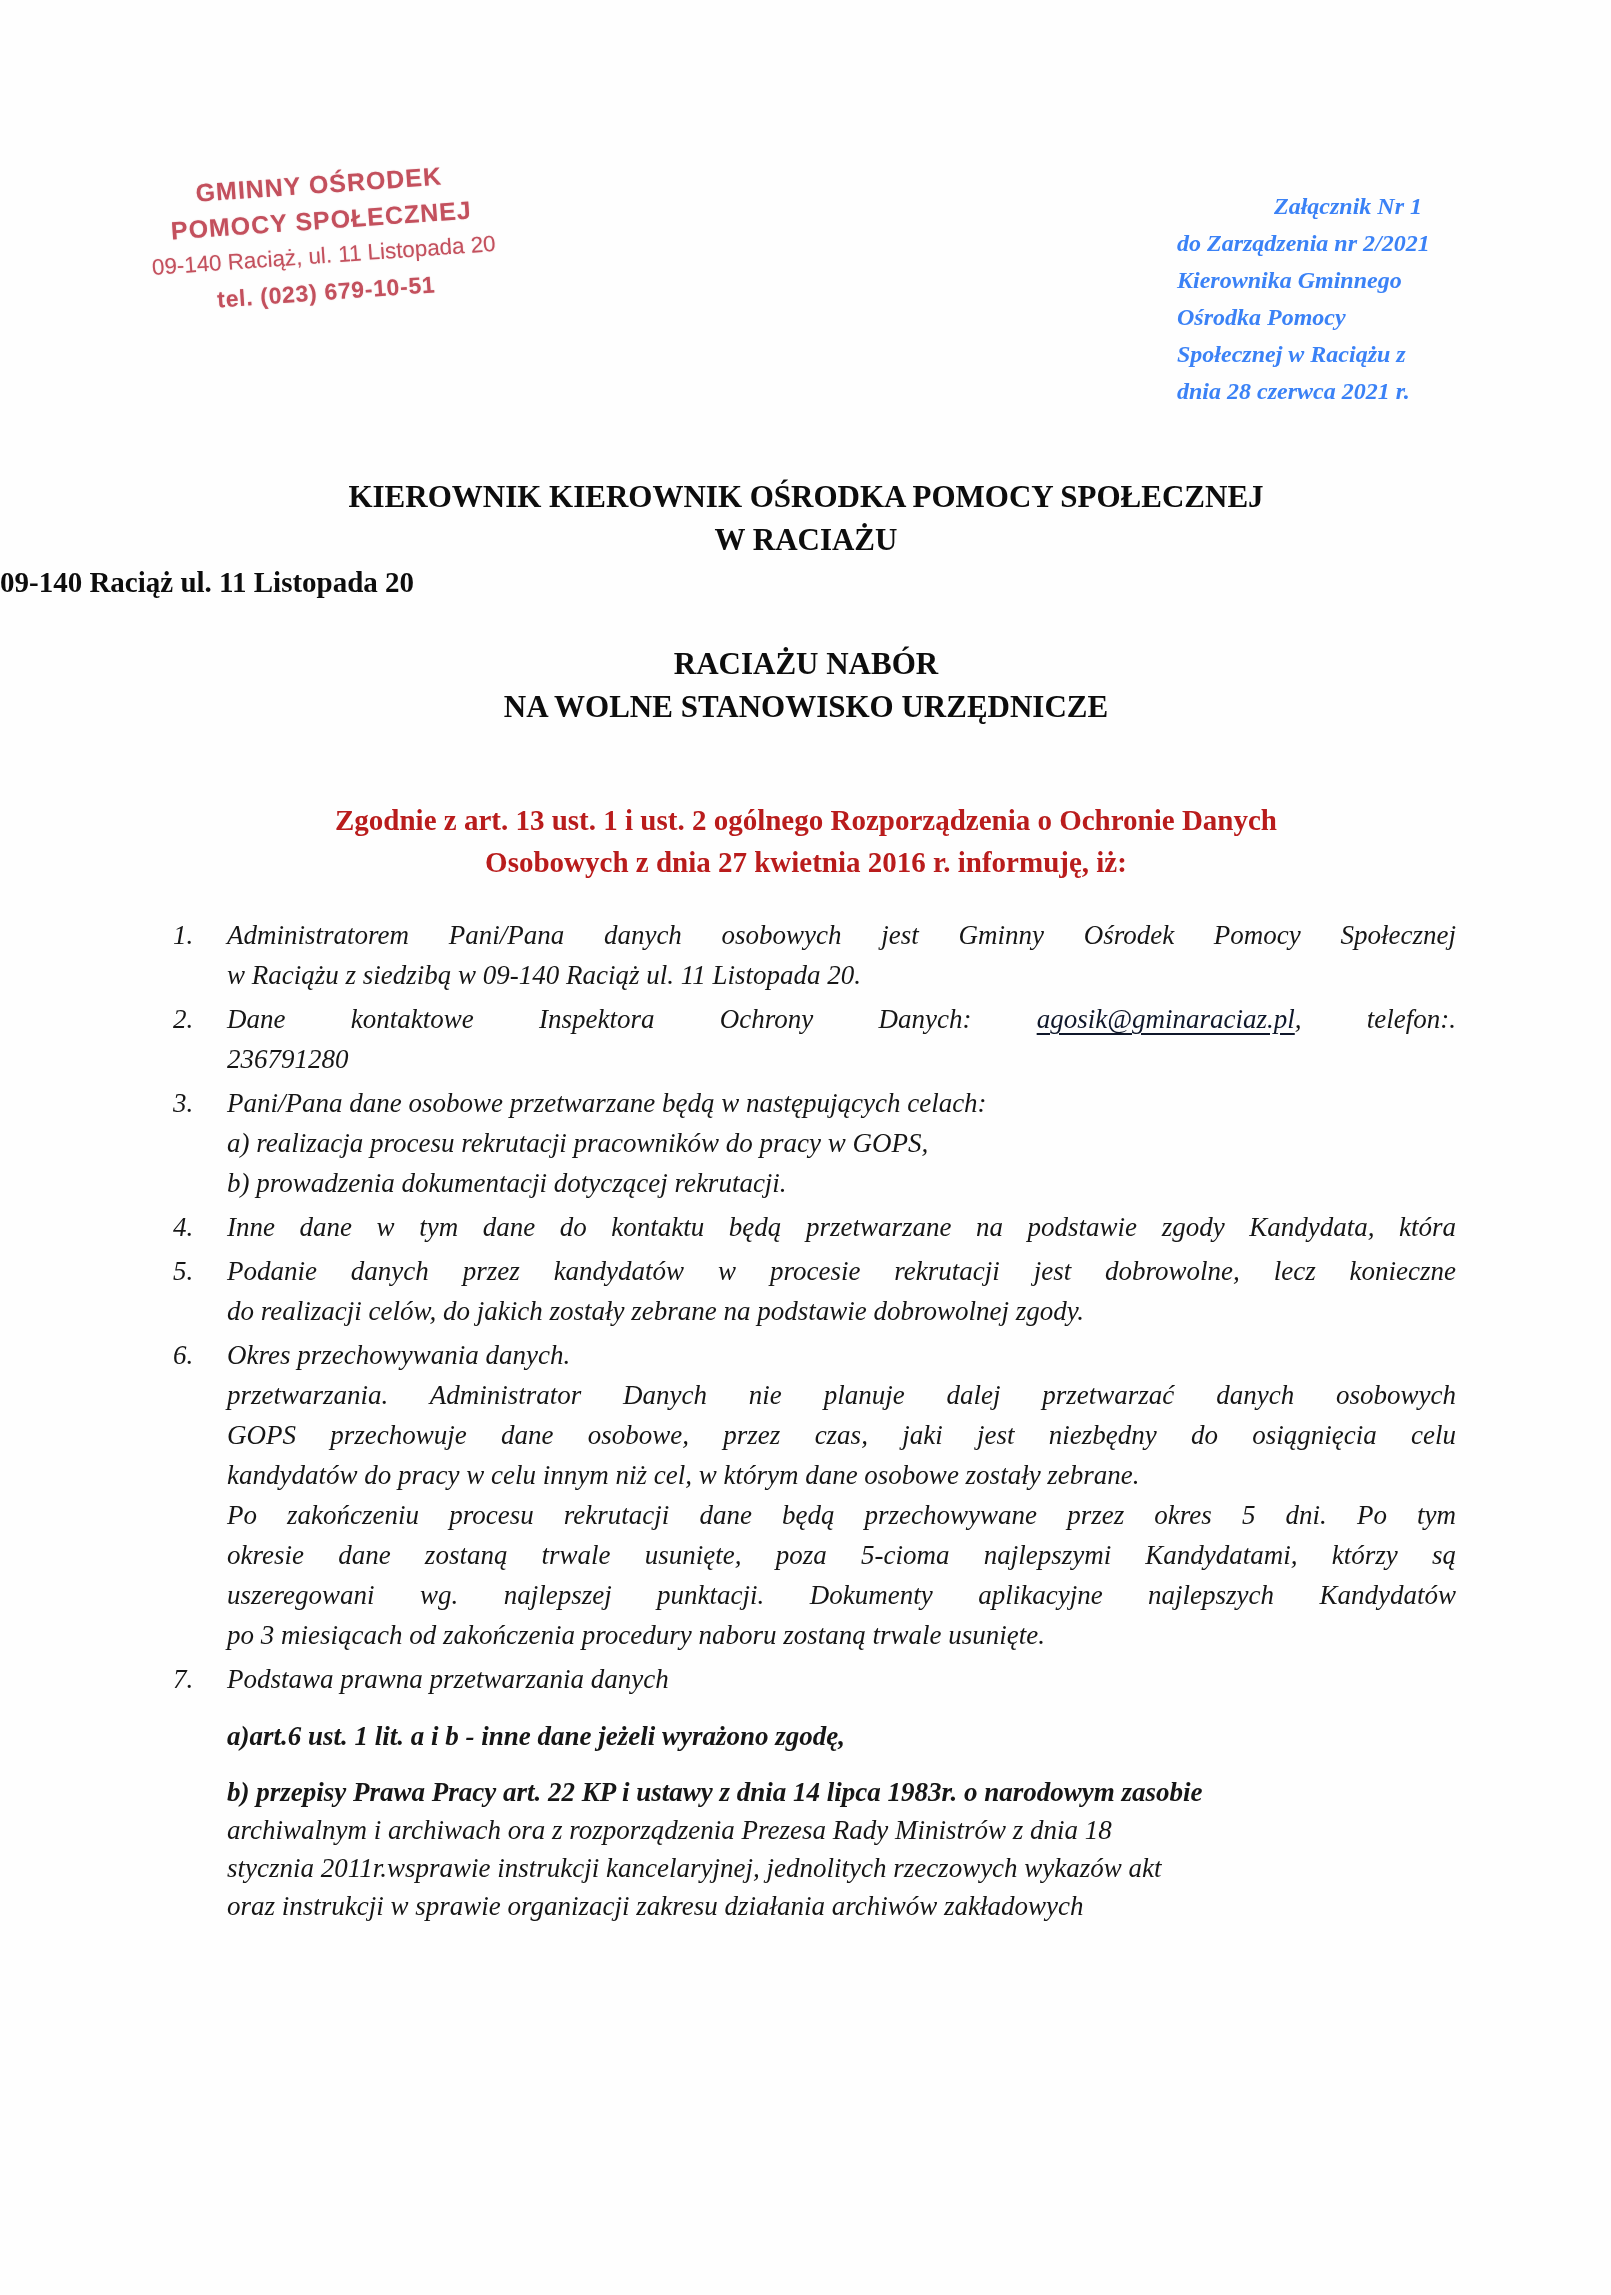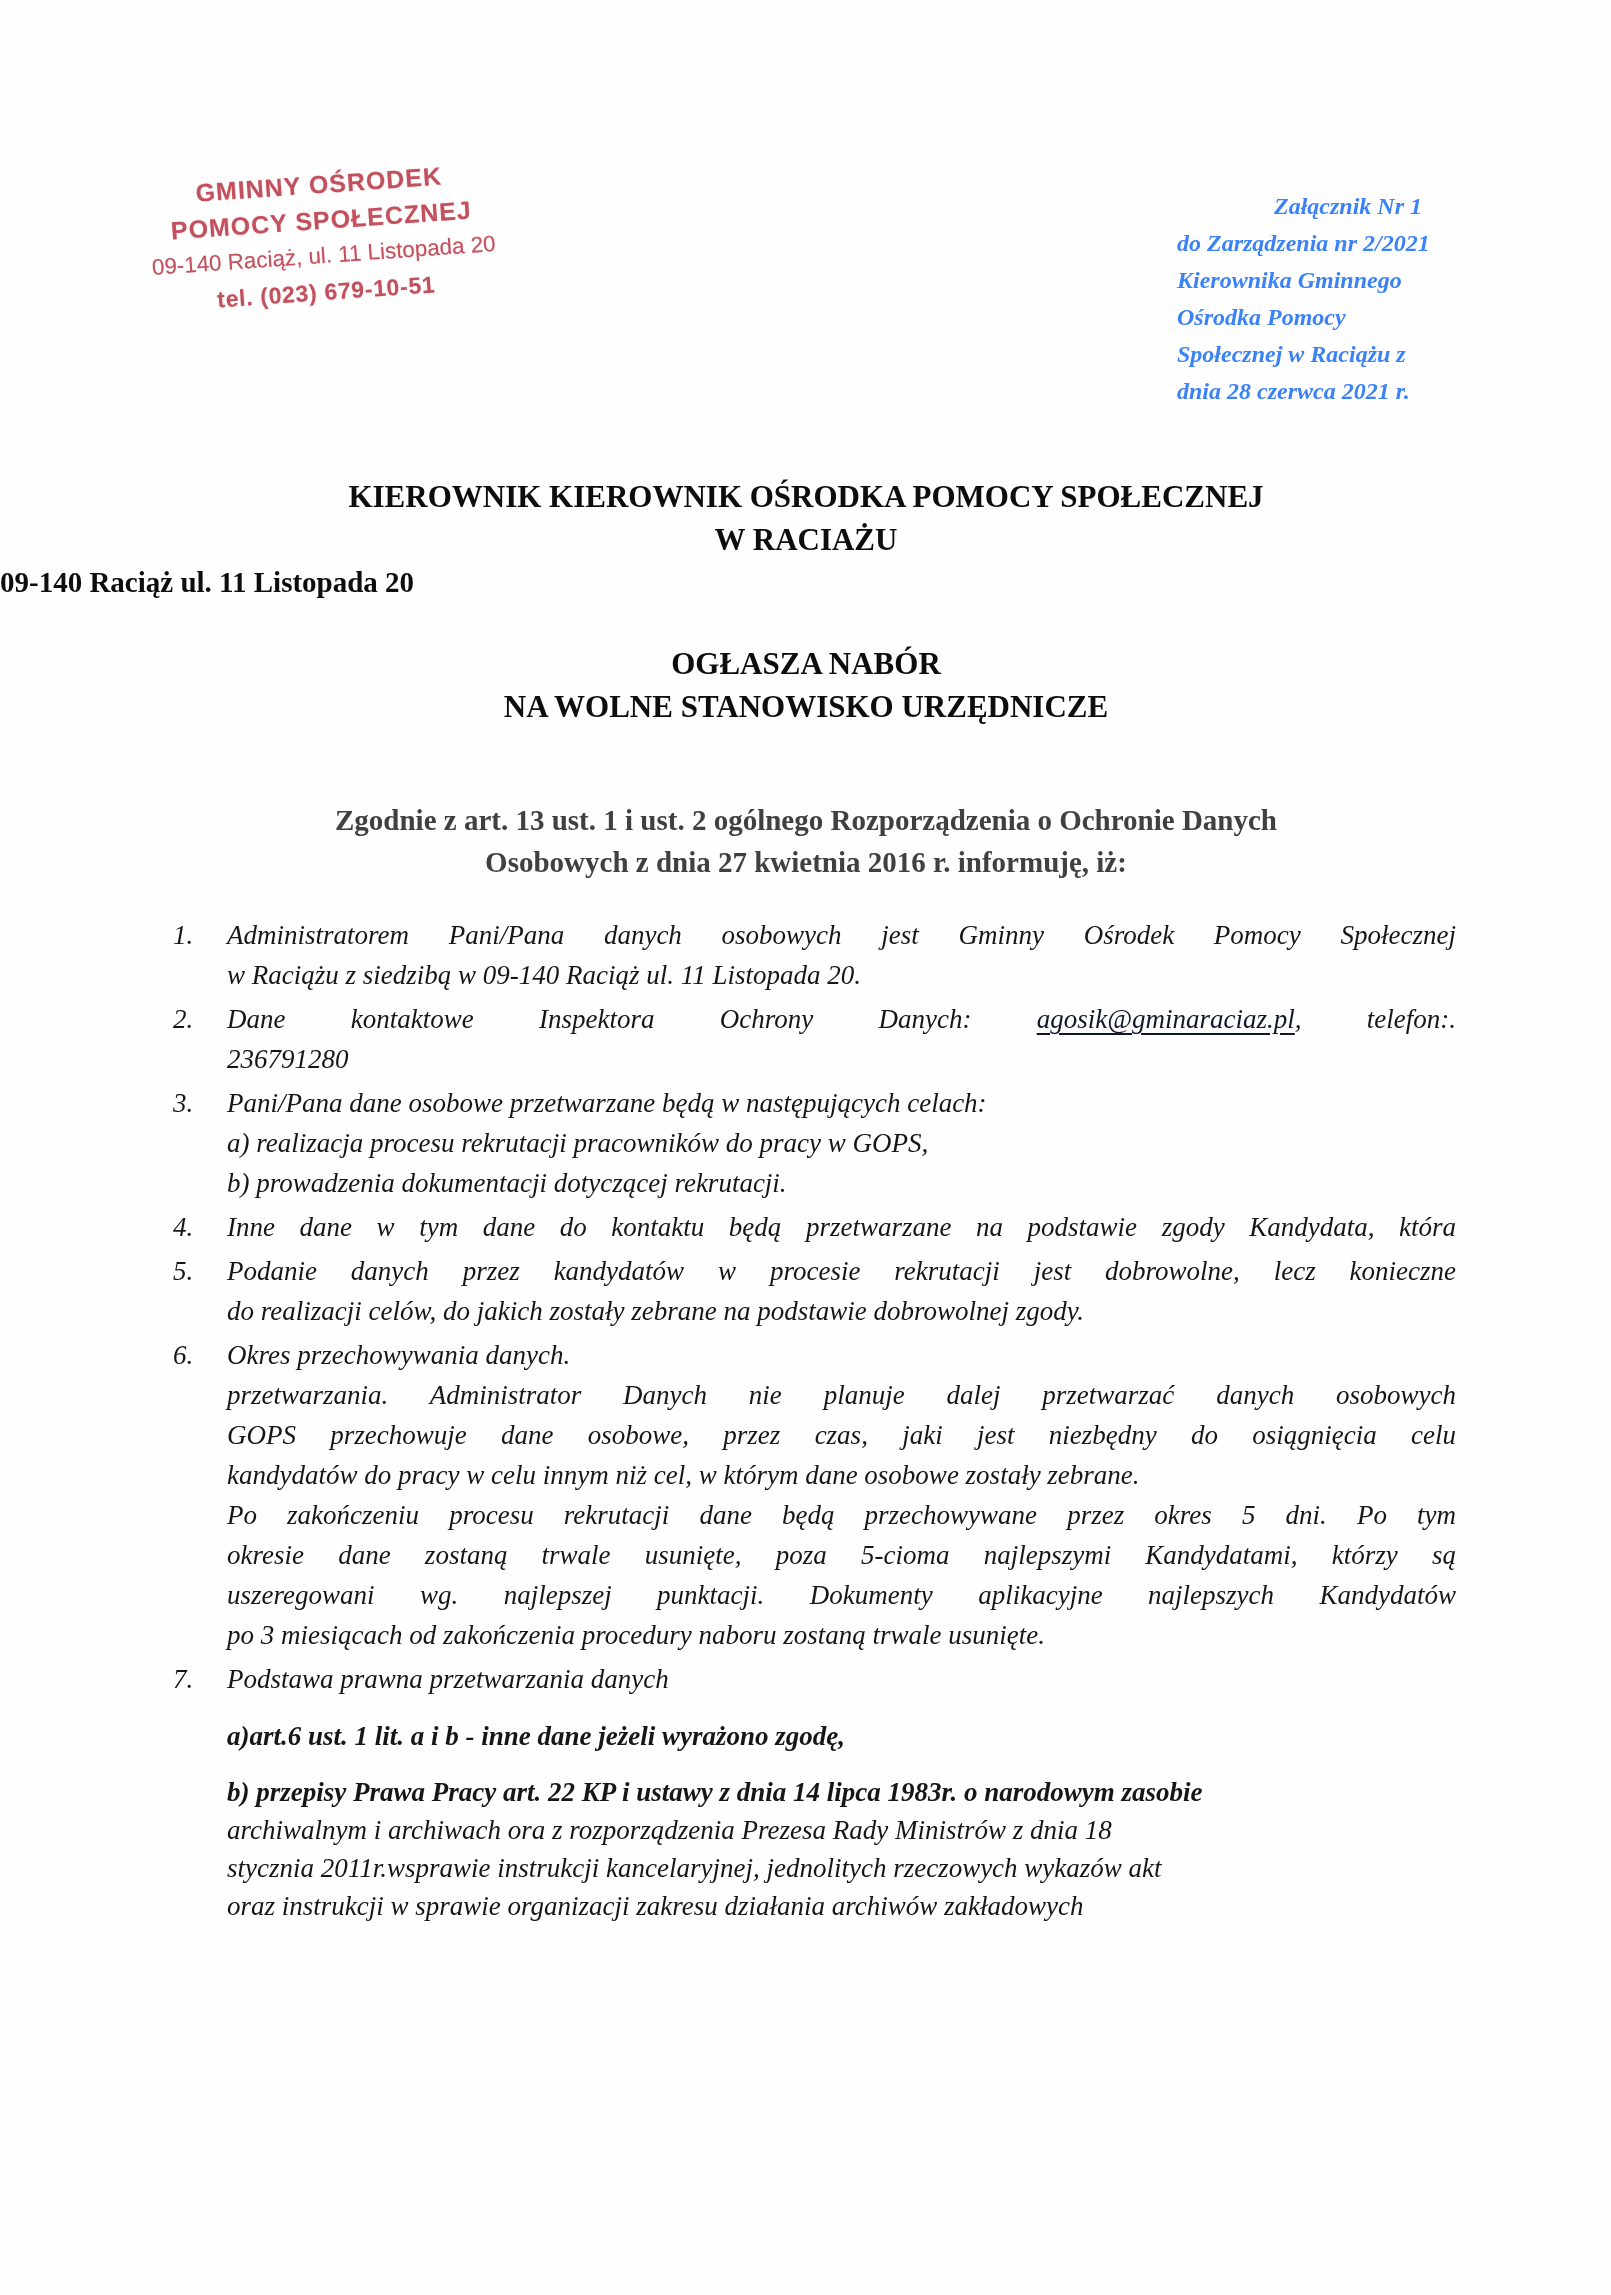--- a/index.html
+++ b/index.html
@@ -46,21 +46,21 @@
     text-align: center; font-weight: bold;
     font-size: 31px; line-height: 43px; color: #0d0d0d;
   }
   .h1.position-title { font-size: 32px; letter-spacing: 0.7px; }
   .h2 {
     text-align: left; font-weight: bold;
     font-size: 29px; line-height: 43px; color: #0d0d0d;
   }
   .h2b {
     text-align: center; font-weight: bold;
-    font-size: 29px; line-height: 42px; color: #404040;
+    font-size: 29px; line-height: 42px; color: #b91c1c;
   }
   .mt-first    { margin-top: 475px; }
   .gap-announce{ margin-top: 38px; }
   .gap-position{ margin-top: 34px; }
   .gap-intro   { margin-top: 71px; }
 
   
   .list {
     margin: 32px 0 0 173px;
     width: 1283px;
@@ -101,21 +101,21 @@
     <div class="att-line">Ośrodka Pomocy</div>
     <div class="att-line">Społecznej w Raciążu z</div>
     <div class="att-line">dnia 28 czerwca 2021 r.</div>
   </div>
 
   <div class="content">
 
     <div class="h1 mt-first">KIEROWNIK KIEROWNIK OŚRODKA POMOCY SPOŁECZNEJ</div>
     <div class="h1">W RACIAŻU</div>
     <div class="h2">09-140 Raciąż ul. 11 Listopada 20</div>
-    <div class="h1 gap-announce">OGŁASZA NABÓR</div>
+    <div class="h1 gap-announce">RACIAŻU NABÓR</div>
     <div class="h1">NA WOLNE STANOWISKO URZĘDNICZE</div>
 
     <div class="h2b gap-intro">Zgodnie z art. 13 ust. 1 i ust. 2 ogólnego Rozporządzenia o Ochronie Danych</div>
     <div class="h2b">Osobowych z dnia 27 kwietnia 2016 r. informuję, iż:</div>
 
     <div class="list">
 
       <div class="item">
         <div class="num">1.</div>
         <div class="body">

